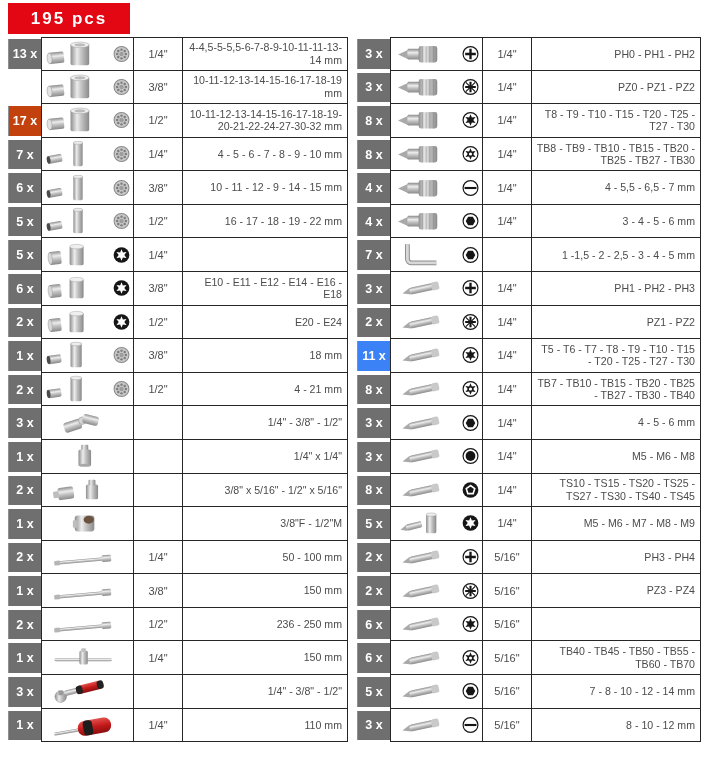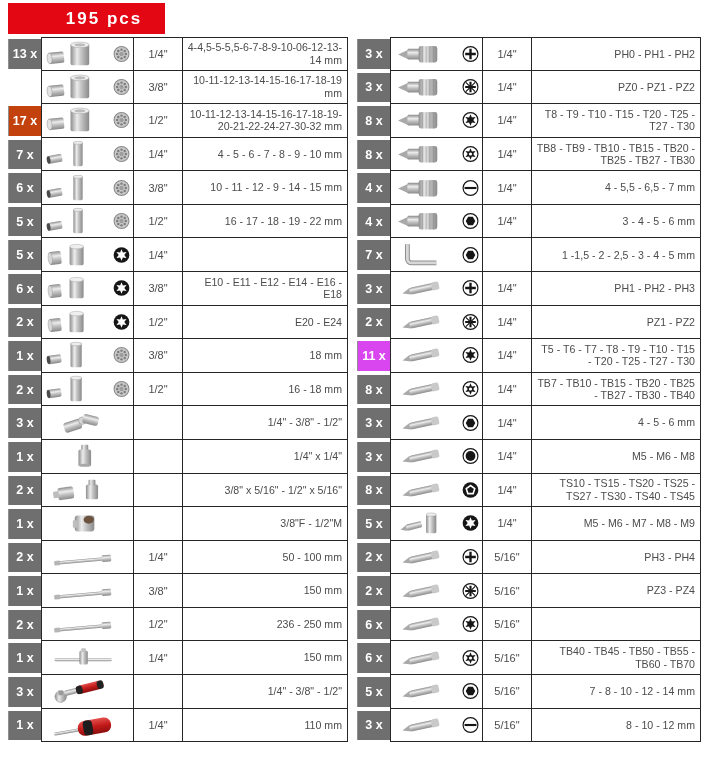--- a/index.html
+++ b/index.html
@@ -55,21 +55,21 @@
           <stop offset="1" stop-color="#8a8a8a"></stop>
       </linearGradient>
       <linearGradient id="redg" x1="0" y1="0" x2="0" y2="1">
         <stop offset="0" stop-color="#e2504d"></stop>
           <stop offset="0.5" stop-color="#c31a1a"></stop>
         <stop offset="1" stop-color="#8c0e0e"></stop>
       </linearGradient>
     </defs>
   </svg>
 
-  <div class="header-badge" style="background: rgb(227, 6, 19); padding-left: 35px;">195 pcs</div>
+  <div class="header-badge" style="background: rgb(227, 6, 19);">195 pcs</div>
 
   <div class="tables">
     <div class="tool-table left" id="left-table">
         <div class="row">
           <div class="qty-wrap">
             <div class="qty" style="background: rgb(111, 111, 111);">13 x</div>
           </div>
           <div class="cells">
             <div class="img-cell">
               <svg class="tool" viewBox="0 0 70 30">
@@ -92,21 +92,21 @@
                     <circle cx="8" cy="12.1" r="1.15"></circle>
                     <circle cx="5" cy="10.9" r="1.15"></circle>
                     <circle cx="3.9" cy="8" r="1.15"></circle>
                     <circle cx="5" cy="5.1" r="1.15"></circle>
                   </g>
                   <circle cx="8" cy="8" r="2.1" fill="#9d9d9d"></circle>
                 </svg>
               </span>
             </div>
             <div class="size-cell">1/4"</div>
-            <div class="desc-cell">4-4,5-5-5,5-6-7-8-9-10-06-12-13-14 mm</div>
+            <div class="desc-cell">4-4,5-5-5,5-6-7-8-9-10-11-11-13-14 mm</div>
           </div>
         </div>
         <div class="row">
           <div class="qty-wrap">
             <div class="qty" style="background: rgb(111, 111, 111); margin-top: 36px;">10 x</div>
           </div>
           <div class="cells">
             <div class="img-cell">
               <svg class="tool" viewBox="0 0 70 30">
                 <g transform="rotate(-6 12 19)">
@@ -413,21 +413,21 @@
                     <circle cx="8" cy="12.1" r="1.15"></circle>
                     <circle cx="5" cy="10.9" r="1.15"></circle>
                     <circle cx="3.9" cy="8" r="1.15"></circle>
                     <circle cx="5" cy="5.1" r="1.15"></circle>
                   </g>
                   <circle cx="8" cy="8" r="2.1" fill="#9d9d9d"></circle>
                 </svg>
               </span>
             </div>
             <div class="size-cell">1/2"</div>
-            <div class="desc-cell">16 - 18 mm</div>
+            <div class="desc-cell">4 - 21 mm</div>
           </div>
         </div>
         <div class="row">
           <div class="qty-wrap">
             <div class="qty" style="background: rgb(111, 111, 111);">3 x</div>
           </div>
           <div class="cells">
             <div class="img-cell no-badge">
               <svg class="tool" viewBox="0 0 70 30">
                 <g transform="rotate(-18 26 16)">
@@ -840,21 +840,21 @@
                   <path d="M7 3 h2 v4 H13 v2 H9 V13 H7 V9 H3 V7 h4 Z" fill="#161616"></path>
                 </svg>
               </span>
             </div>
             <div class="size-cell">1/4"</div>
             <div class="desc-cell">PZ1 - PZ2</div>
           </div>
         </div>
         <div class="row">
           <div class="qty-wrap">
-            <div class="qty" style="background: #d946ef;">11 x</div>
+            <div class="qty" style="background: #3b82f6;">11 x</div>
           </div>
           <div class="cells">
             <div class="img-cell">
               <svg class="tool" viewBox="0 0 70 30">
                 <g transform="rotate(-12 32 15)">
                   <polygon points="8,16 17,11.5 17,19" fill="#a9a9a9"></polygon>
                   <rect x="16" y="11.5" width="28" height="7.5" rx="2.5" fill="url(#gh)"></rect>
                   <rect x="40" y="10.8" width="8" height="8.9" rx="2" fill="#c9c9c9"></rect>
                 </g>
               </svg>

